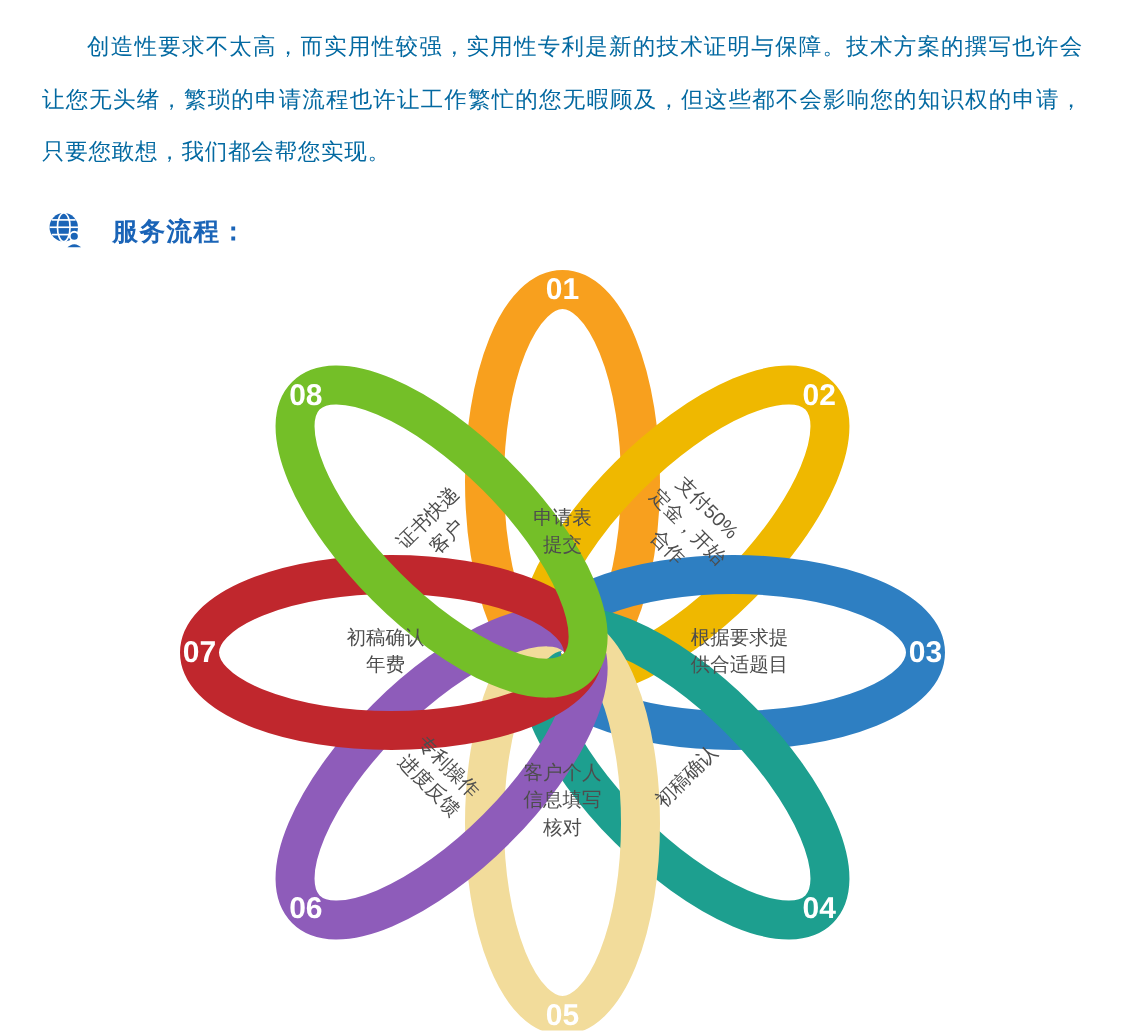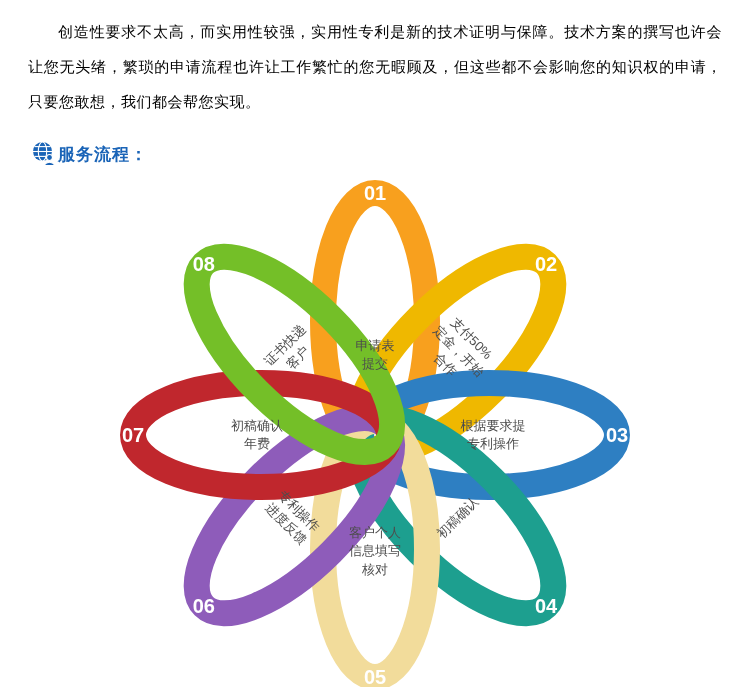--- a/index.html
+++ b/index.html
@@ -3,25 +3,25 @@
 <meta charset="utf-8">
 <style>
   html,body{margin:0;padding:0;}
   body{
     width:750px;height:687px;overflow:hidden;background:#ffffff;
     font-family:"Liberation Sans","DejaVu Sans",sans-serif;
   }
   .page{width:750px;height:687px;position:relative;}
   .intro{
     margin:14px 28px 0 28px;
-    font-size:15px;line-height:35px;color:#000000;
+    font-size:15px;line-height:35px;color:#0369a1;
     text-indent:2em;text-align:justify;letter-spacing:0.5px;
   }
   .section-header{
-    margin:20px 0 0 30px;display:flex;align-items:center;gap:0;height:30px;
+    margin:20px 0 0 30px;display:flex;align-items:center;gap:17px;height:30px;
   }
   .section-header h2{
     margin:0;font-size:17px;font-weight:bold;color:#1a64b7;letter-spacing:1px;
   }
   .flower-wrap{
     position:relative;width:520px;height:520px;margin:6px auto 0 auto;
   }
   .flower-wrap svg{display:block;}
   .petal-num{
     fill:#ffffff;font-size:20px;font-weight:bold;
@@ -81,23 +81,23 @@
         <text x="88.88015895285551" y="431.1198410471445" class="petal-num" text-anchor="middle" dominant-baseline="central">06</text>
         <text x="18" y="260.00000000000006" class="petal-num" text-anchor="middle" dominant-baseline="central">07</text>
         <text x="88.88015895285545" y="88.88015895285554" class="petal-num" text-anchor="middle" dominant-baseline="central">08</text>
       </svg>
   <div class="petal-label" style="left: 260px; top: 142px; transform: translate(-50%, -50%) rotate(0deg); margin-top: 38px;">申请表
 提交</div>
       <div class="petal-label" style="left: 343.439px; top: 176.561px; transform: translate(-50%, -50%) rotate(45deg);">支付50%
 定金，开始
 合作</div>
       <div class="petal-label" style="left: 378px; top: 260px; transform: translate(-50%, -50%) rotate(0deg);">根据要求提
-专利操作</div>
+供合适题目</div>
       <div class="petal-label" style="left: 343.439px; top: 343.439px; transform: translate(-50%, -50%) rotate(-45deg);">初稿确认</div>
-      <div class="petal-label" style="left: 260px; top: 377px; transform: translate(-50%, -50%) rotate(0deg);">客户个人
+      <div class="petal-label" style="left: 260px; top: 359px; transform: translate(-50%, -50%) rotate(0deg);">客户个人
 信息填写
 核对</div>
       <div class="petal-label" style="left: 176.561px; top: 343.439px; transform: translate(-50%, -50%) rotate(45deg);">专利操作
 进度反馈</div>
       <div class="petal-label" style="left: 142px; top: 260px; transform: translate(-50%, -50%) rotate(0deg);">初稿确认
 年费</div>
       <div class="petal-label" style="left: 176.561px; top: 176.561px; transform: translate(-50%, -50%) rotate(-45deg);">证书快递
 客户</div>
     </div>
 

